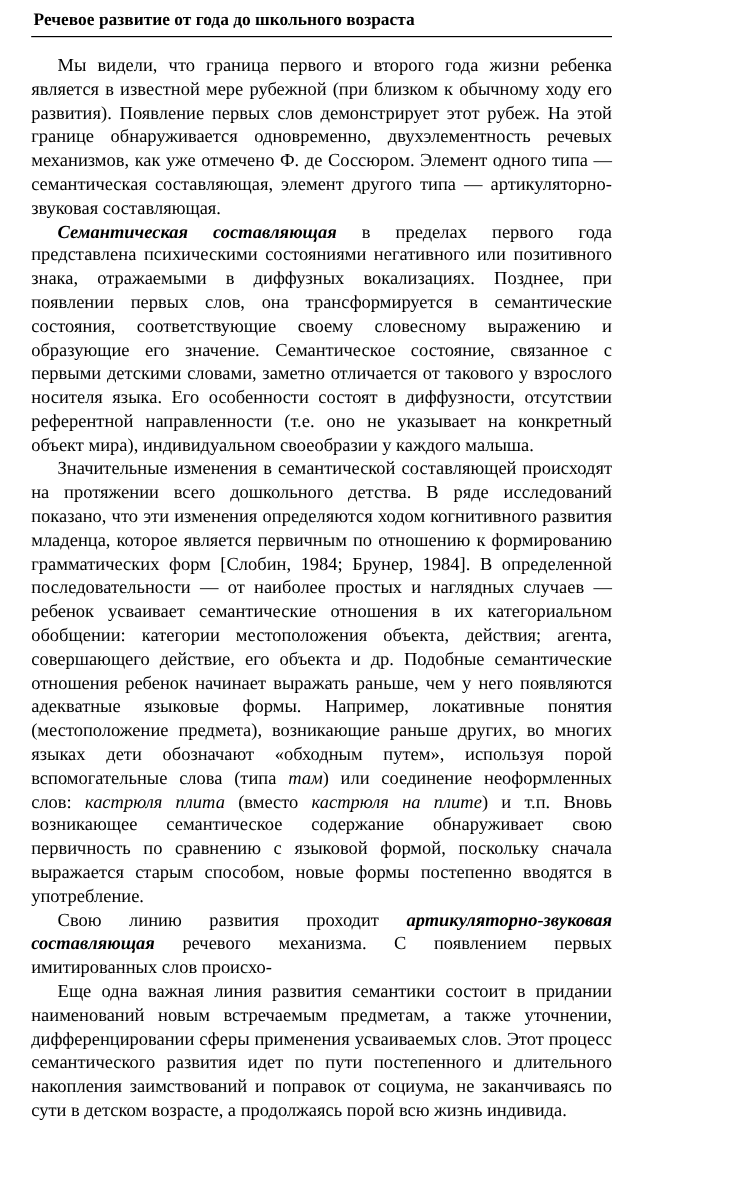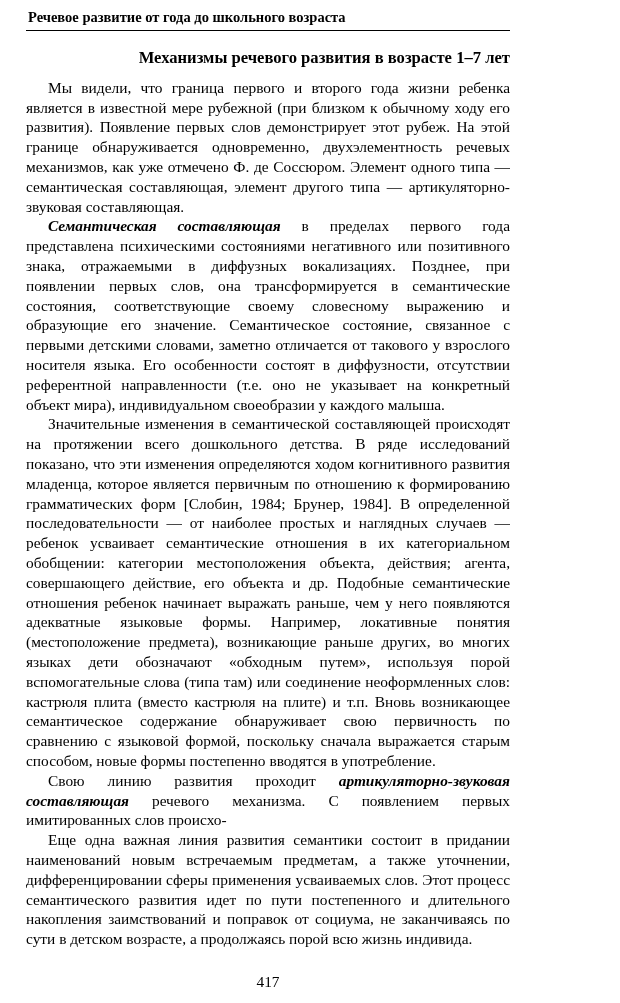--- a/index.html
+++ b/index.html
@@ -50,20 +50,21 @@
     text-indent: 0;
   }
   .section-title {
     font-weight: bold;
     font-size: 16.6px;
     text-align: right;
     margin: 17px 0 10px 0;
     line-height: 1.2;
   }
   .it {
+    font-style: italic;
   }
   .bi {
     font-style: italic;
     font-weight: bold;
   }
   .folio {
     position: absolute;
     bottom: 12px;
     left: 0;
     right: 0;
@@ -75,29 +76,27 @@
 <body>
 
 <div class="page">
 
   <div class="running-head">Речевое развитие от года до школьного возраста</div>
   <hr class="head-rule">
 
   <div class="body-text">
 
 
-    <div class="section-title">Механизмы речевого развития в возрасте 1–7 лет</div>
 
     <p>Мы видели, что граница первого и второго года жизни ребенка является в известной мере рубежной (при близком к обычному ходу его развития). Появление первых слов демонстрирует этот рубеж. На этой границе обнаруживается одновременно, двухэлементность речевых механизмов, как уже отмечено Ф. де Соссюром. Элемент одного типа — семантическая составляющая, элемент другого типа — артикуляторно-звуковая составляющая.</p>
 
     <p><span class="bi">Семантическая составляющая</span><span> в пределах первого года представлена психическими состояниями негативного или позитивного знака, отражаемыми в диффузных вокализациях. Позднее, при появлении первых слов, она трансформируется в семантические состояния, соответствующие своему словесному выражению и образующие его значение. Семантическое состояние, связанное с первыми детскими словами, заметно отличается от такового у взрослого носителя языка. Его особенности состоят в диффузности, отсутствии референтной направленности (т.е. оно не указывает на конкретный объект мира), индивидуальном своеобразии у каждого малыша.</span></p>
 
     <p><span>Значительные изменения в семантической составляющей происходят на протяжении всего дошкольного детства. В ряде исследований показано, что эти изменения определяются ходом когнитивного развития младенца, которое является первичным по отношению к формированию грамматических форм [Слобин, 1984; Брунер, 1984]. В определенной последовательности — от наиболее простых и наглядных случаев — ребенок усваивает семантические отношения в их категориальном обобщении: категории местоположения объекта, действия; агента, совершающего действие, его объекта и др. Подобные семантические отношения ребенок начинает выражать раньше, чем у него появляются адекватные языковые формы. Например, локативные понятия (местоположение предмета), возникающие раньше других, во многих языках дети обозначают «обходным путем», используя порой вспомогательные слова (типа </span><span class="it">там</span><span>) или соединение неоформленных слов: </span><span class="it">кастрюля плита</span><span> (вместо </span><span class="it">кастрюля на плите</span><span>) и т.п. Вновь возникающее семантическое содержание обнаруживает свою первичность по сравнению с языковой формой, поскольку сначала выражается старым способом, новые формы постепенно вводятся в употребление.</span></p>
 
     <p><span>Свою линию развития проходит </span><span class="bi">артикуляторно-звуковая составляющая</span><span> речевого механизма. С появлением первых имитированных слов происхо-</span></p>
 
     <p>Еще одна важная линия развития семантики состоит в придании наименований новым встречаемым предметам, а также уточнении, дифференцировании сферы применения усваиваемых слов. Этот процесс семантического развития идет по пути постепенного и длительного накопления заимствований и поправок от социума, не заканчиваясь по сути в детском возрасте, а продолжаясь порой всю жизнь индивида.</p>
 
   </div>
 
-  <div class="folio">417</div>
 
 </div>
 
 </body></html>

